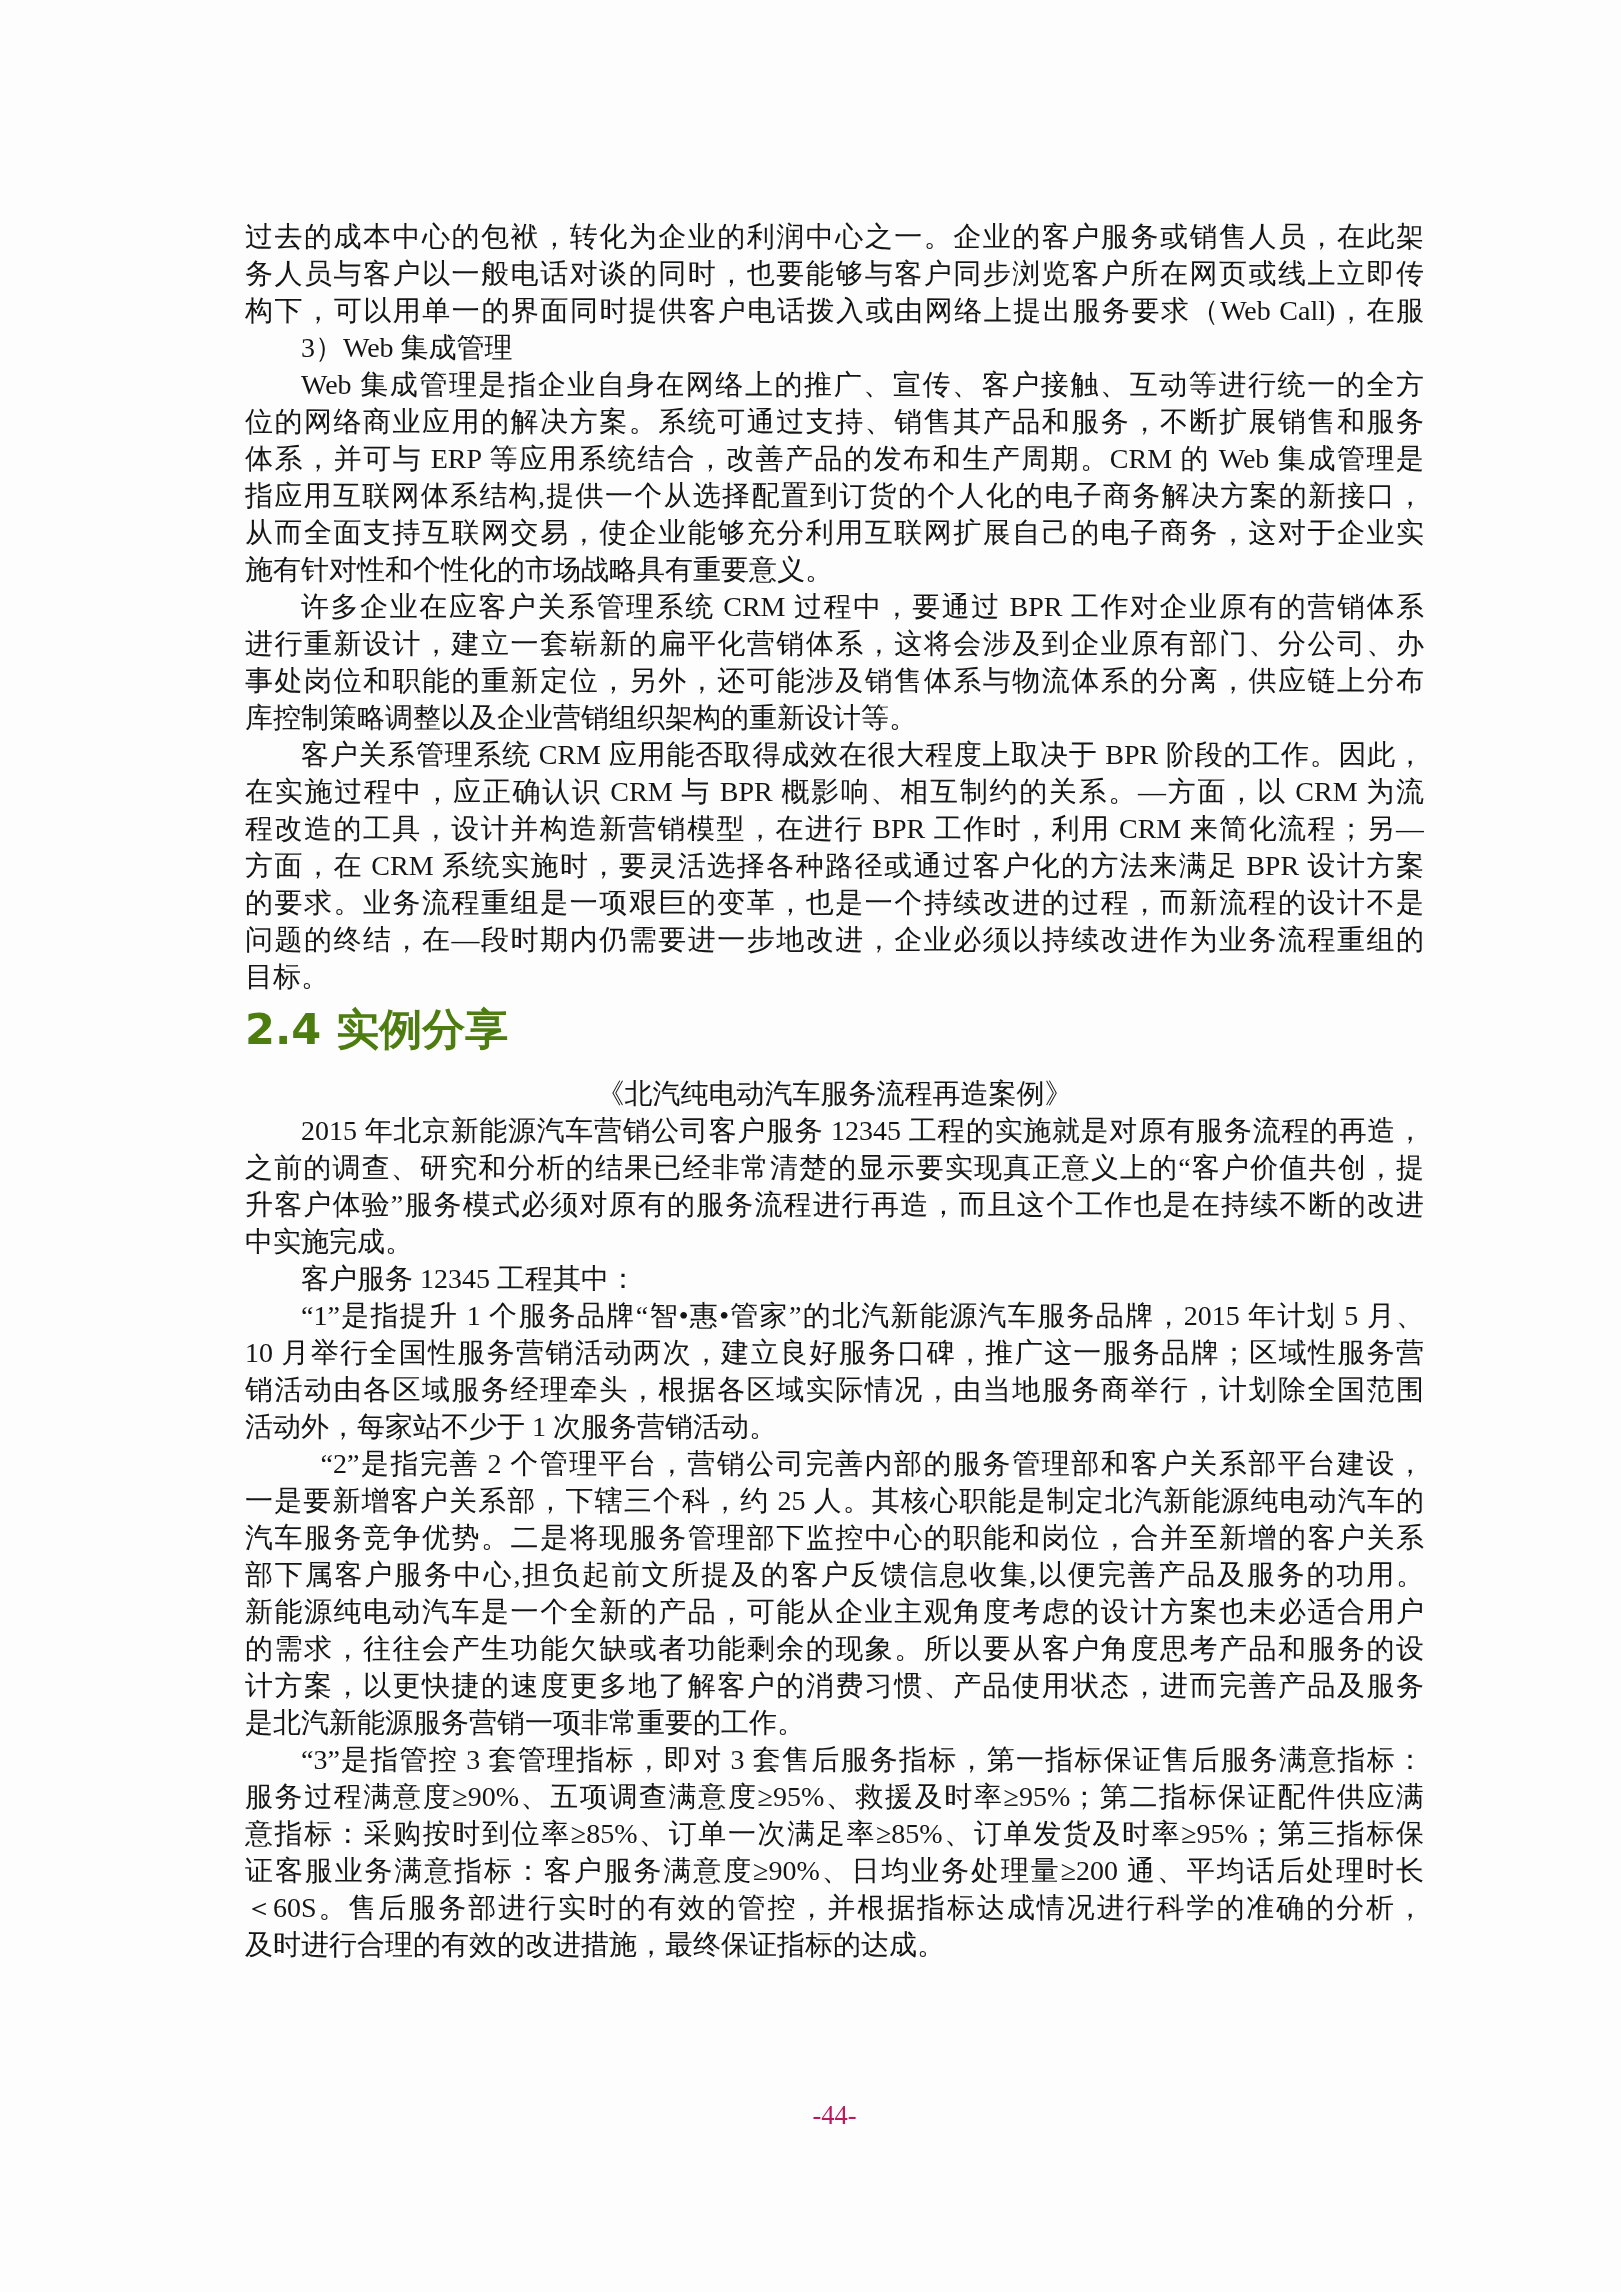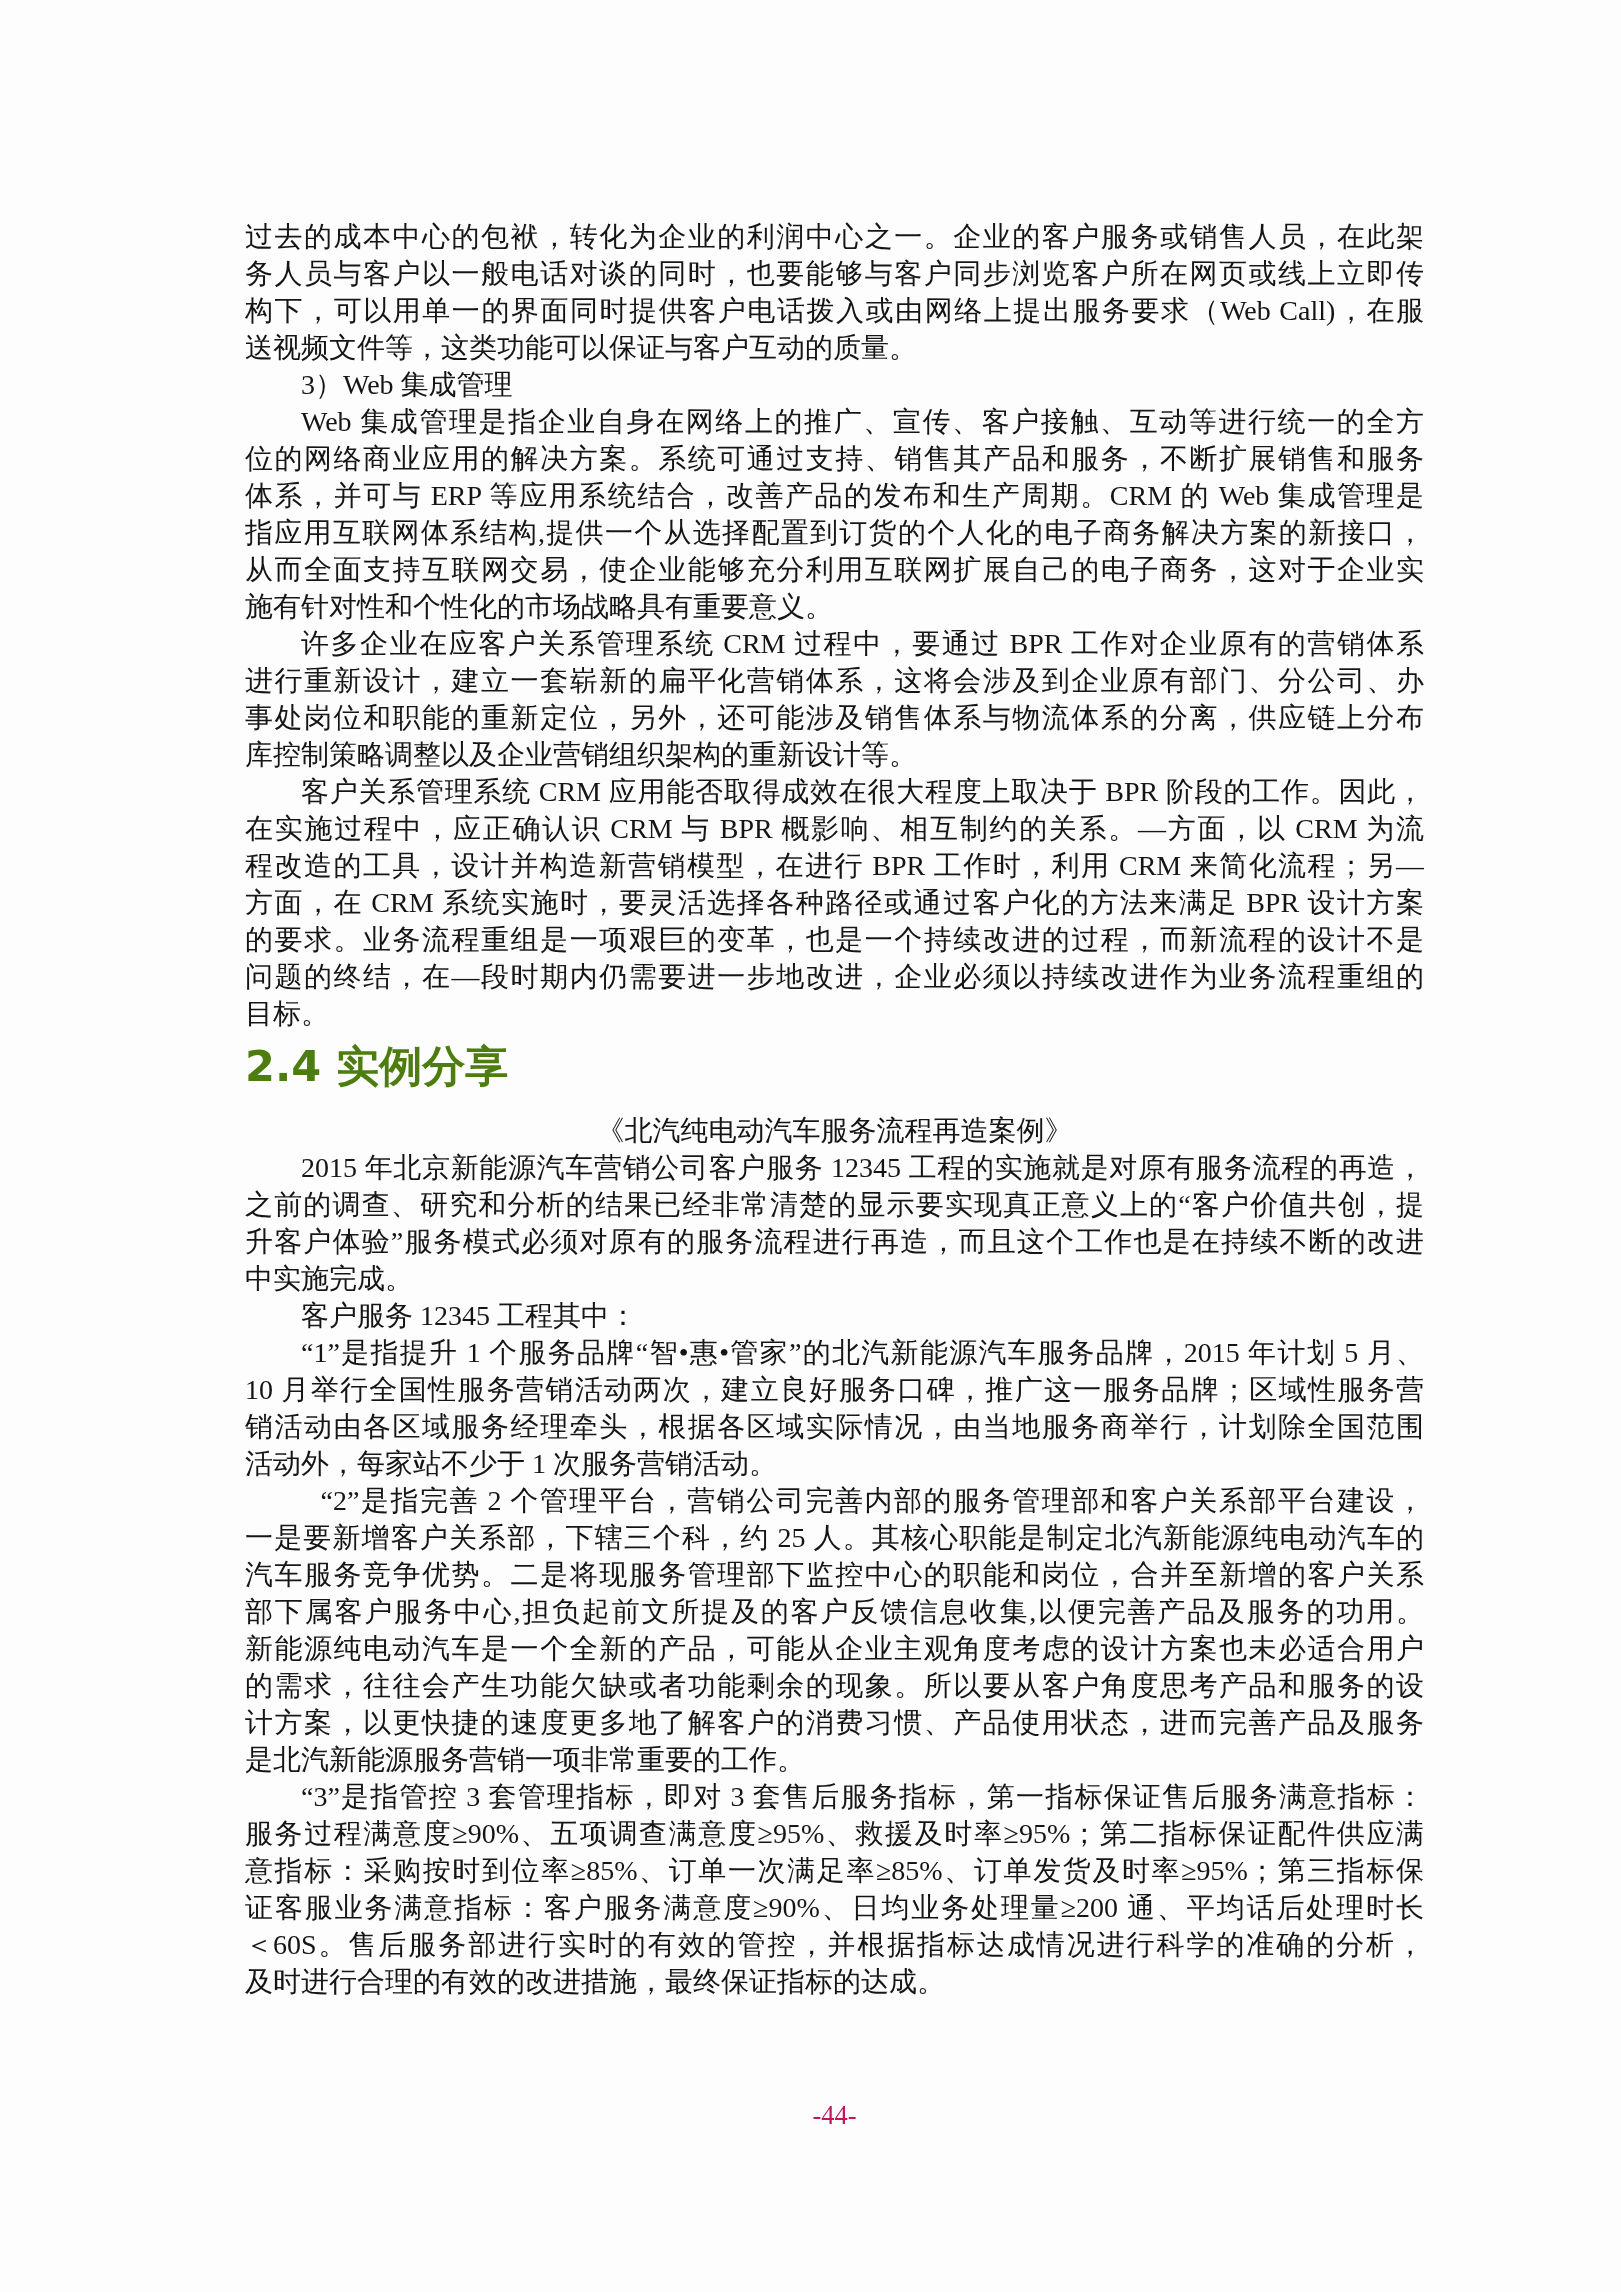--- a/index.html
+++ b/index.html
@@ -55,21 +55,20 @@
   }
 </style>
 </head>
 <body>
 
 <div class="page">
   <div class="content">
     <div class="ln">过去的成本中心的包袱，转化为企业的利润中心之一。企业的客户服务或销售人员，在此架</div>
     <div class="ln">务人员与客户以一般电话对谈的同时，也要能够与客户同步浏览客户所在网页或线上立即传</div>
     <div class="ln">构下，可以用单一的界面同时提供客户电话拨入或由网络上提出服务要求（Web Call)，在服</div>
-    <div class="ln end">送视频文件等，这类功能可以保证与客户互动的质量。</div>
     <div class="ln end fi">3）Web 集成管理</div>
     <div class="ln fi">Web 集成管理是指企业自身在网络上的推广、宣传、客户接触、互动等进行统一的全方</div>
     <div class="ln">位的网络商业应用的解决方案。系统可通过支持、销售其产品和服务，不断扩展销售和服务</div>
     <div class="ln">体系，并可与 ERP 等应用系统结合，改善产品的发布和生产周期。CRM 的 Web 集成管理是</div>
     <div class="ln">指应用互联网体系结构,提供一个从选择配置到订货的个人化的电子商务解决方案的新接口，</div>
     <div class="ln">从而全面支持互联网交易，使企业能够充分利用互联网扩展自己的电子商务，这对于企业实</div>
     <div class="ln end">施有针对性和个性化的市场战略具有重要意义。</div>
     <div class="ln fi">许多企业在应客户关系管理系统 CRM 过程中，要通过 BPR 工作对企业原有的营销体系</div>
     <div class="ln">进行重新设计，建立一套崭新的扁平化营销体系，这将会涉及到企业原有部门、分公司、办</div>
     <div class="ln">事处岗位和职能的重新定位，另外，还可能涉及销售体系与物流体系的分离，供应链上分布</div>

